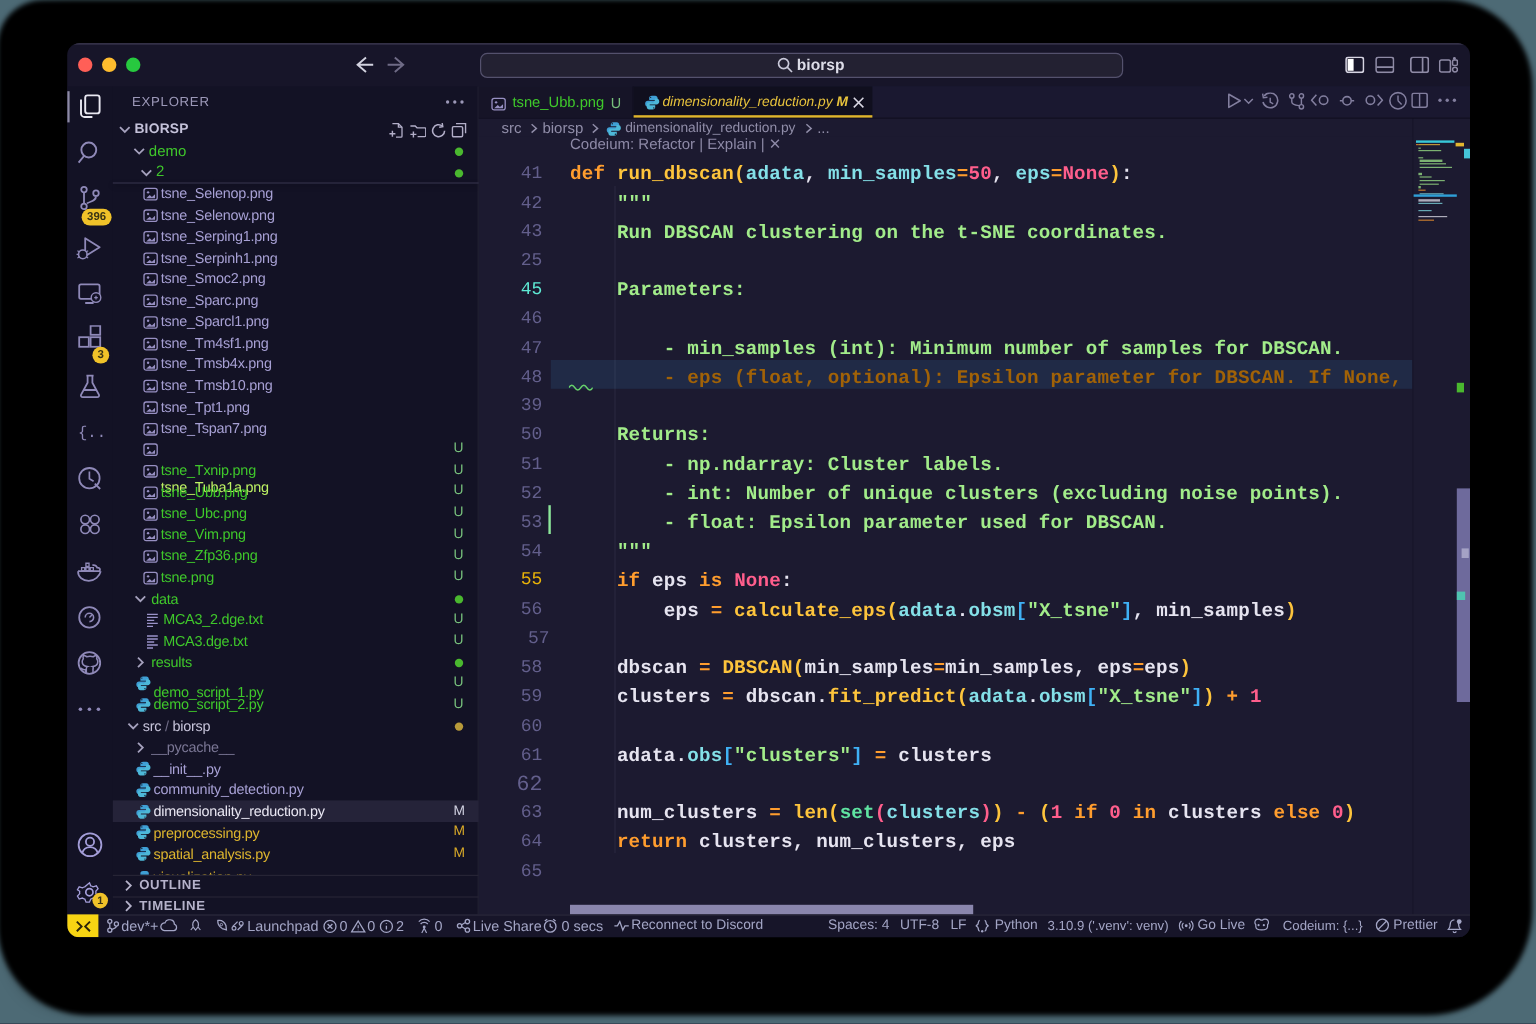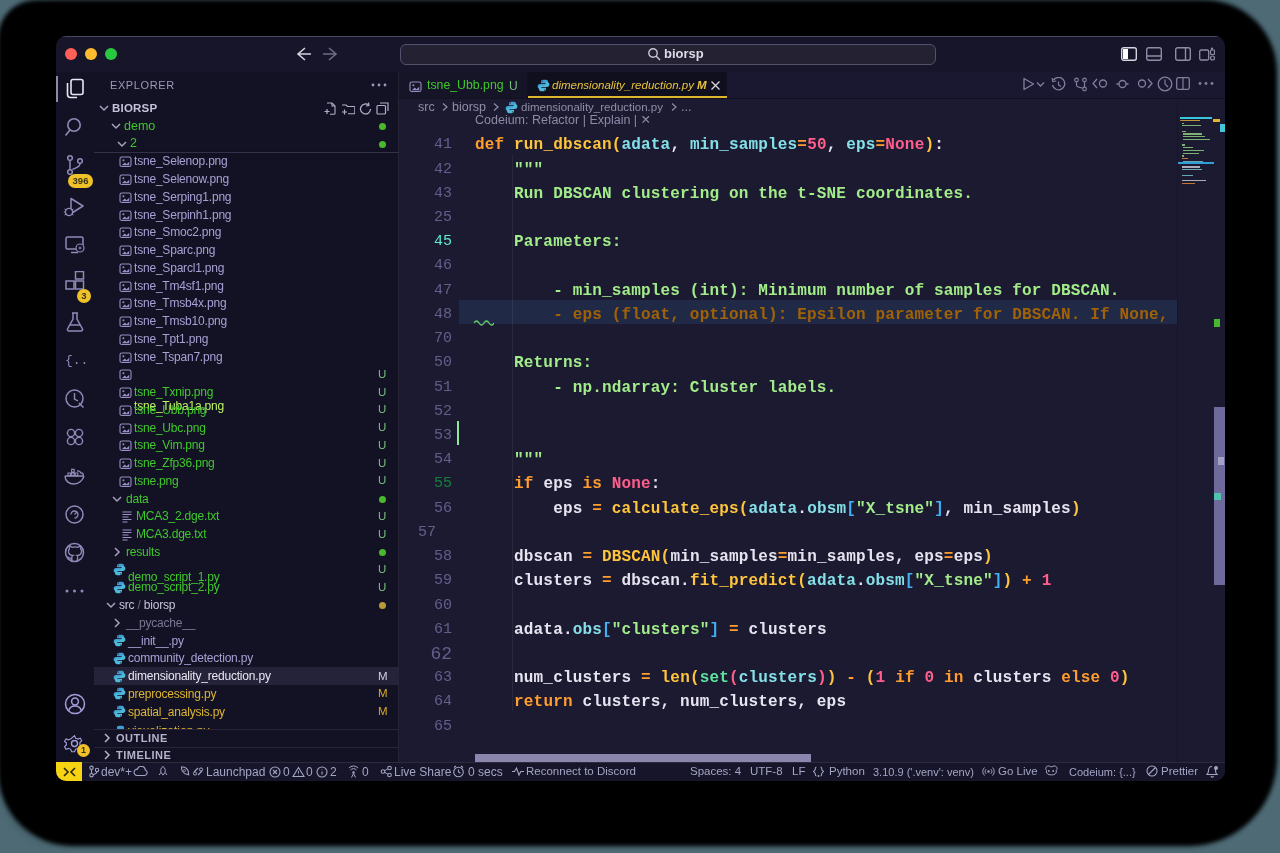--- a/index.html
+++ b/index.html
@@ -483,34 +483,36 @@
 <div style="position:absolute;left:343px;top:145.83px;width:53px;height:24.22px;line-height:24.22px;text-align:right;font-family:Liberation Mono, monospace;font-size:15px;color:#635f8c;">43</div>
 <div style="position:absolute;left:419px;top:145.83px;height:24.22px;line-height:24.22px;font-family:Liberation Mono, monospace;font-size:16px;font-weight:bold;letter-spacing:0.165px;white-space:pre;"><span style="color:#a2ec8a">    Run DBSCAN clustering on the t-SNE coordinates.</span></div>
 <div style="position:absolute;left:343px;top:170.05px;width:53px;height:24.22px;line-height:24.22px;text-align:right;font-family:Liberation Mono, monospace;font-size:15px;color:#635f8c;">25</div>
 <div style="position:absolute;left:343px;top:194.27px;width:53px;height:24.22px;line-height:24.22px;text-align:right;font-family:Liberation Mono, monospace;font-size:15px;color:#5eead4;">45</div>
 <div style="position:absolute;left:419px;top:194.27px;height:24.22px;line-height:24.22px;font-family:Liberation Mono, monospace;font-size:16px;font-weight:bold;letter-spacing:0.165px;white-space:pre;"><span style="color:#a2ec8a">    Parameters:</span></div>
 <div style="position:absolute;left:343px;top:218.49px;width:53px;height:24.22px;line-height:24.22px;text-align:right;font-family:Liberation Mono, monospace;font-size:15px;color:#635f8c;">46</div>
 <div style="position:absolute;left:343px;top:242.71px;width:53px;height:24.22px;line-height:24.22px;text-align:right;font-family:Liberation Mono, monospace;font-size:15px;color:#635f8c;">47</div>
 <div style="position:absolute;left:419px;top:242.71px;height:24.22px;line-height:24.22px;font-family:Liberation Mono, monospace;font-size:16px;font-weight:bold;letter-spacing:0.165px;white-space:pre;"><span style="color:#a2ec8a">        - min_samples (int): Minimum number of samples for DBSCAN.</span></div>
 <div style="position:absolute;left:343px;top:266.93px;width:53px;height:24.22px;line-height:24.22px;text-align:right;font-family:Liberation Mono, monospace;font-size:15px;color:#635f8c;">48</div>
 <div style="position:absolute;left:419px;top:266.93px;height:24.22px;line-height:24.22px;font-family:Liberation Mono, monospace;font-size:16px;font-weight:bold;letter-spacing:0.165px;white-space:pre;"><span style="color:#a16207">        - eps (float, optional): Epsilon parameter for DBSCAN. If None,</span></div>
-<div style="position:absolute;left:343px;top:291.15px;width:53px;height:24.22px;line-height:24.22px;text-align:right;font-family:Liberation Mono, monospace;font-size:15px;color:#635f8c;">70</div>
+<div style="position:absolute;left:343px;top:291.15px;width:53px;height:24.22px;line-height:24.22px;text-align:right;font-family:Liberation Mono, monospace;font-size:15px;color:#635f8c;">39</div>
 <div style="position:absolute;left:343px;top:315.37px;width:53px;height:24.22px;line-height:24.22px;text-align:right;font-family:Liberation Mono, monospace;font-size:15px;color:#635f8c;">50</div>
 <div style="position:absolute;left:419px;top:315.37px;height:24.22px;line-height:24.22px;font-family:Liberation Mono, monospace;font-size:16px;font-weight:bold;letter-spacing:0.165px;white-space:pre;"><span style="color:#a2ec8a">    Returns:</span></div>
 <div style="position:absolute;left:343px;top:339.59px;width:53px;height:24.22px;line-height:24.22px;text-align:right;font-family:Liberation Mono, monospace;font-size:15px;color:#635f8c;">51</div>
 <div style="position:absolute;left:419px;top:339.59px;height:24.22px;line-height:24.22px;font-family:Liberation Mono, monospace;font-size:16px;font-weight:bold;letter-spacing:0.165px;white-space:pre;"><span style="color:#a2ec8a">        - np.ndarray: Cluster labels.</span></div>
 <div style="position:absolute;left:343px;top:363.81px;width:53px;height:24.22px;line-height:24.22px;text-align:right;font-family:Liberation Mono, monospace;font-size:15px;color:#635f8c;">52</div>
+<div style="position:absolute;left:419px;top:363.81px;height:24.22px;line-height:24.22px;font-family:Liberation Mono, monospace;font-size:16px;font-weight:bold;letter-spacing:0.165px;white-space:pre;"><span style="color:#a2ec8a">        - int: Number of unique clusters (excluding noise points).</span></div>
 <div style="position:absolute;left:343px;top:388.03px;width:53px;height:24.22px;line-height:24.22px;text-align:right;font-family:Liberation Mono, monospace;font-size:15px;color:#635f8c;">53</div>
+<div style="position:absolute;left:419px;top:388.03px;height:24.22px;line-height:24.22px;font-family:Liberation Mono, monospace;font-size:16px;font-weight:bold;letter-spacing:0.165px;white-space:pre;"><span style="color:#a2ec8a">        - float: Epsilon parameter used for DBSCAN.</span></div>
 <div style="position:absolute;left:343px;top:412.25px;width:53px;height:24.22px;line-height:24.22px;text-align:right;font-family:Liberation Mono, monospace;font-size:15px;color:#635f8c;">54</div>
 <div style="position:absolute;left:419px;top:412.25px;height:24.22px;line-height:24.22px;font-family:Liberation Mono, monospace;font-size:16px;font-weight:bold;letter-spacing:0.165px;white-space:pre;"><span style="color:#a2ec8a">    """</span></div>
-<div style="position:absolute;left:343px;top:436.47px;width:53px;height:24.22px;line-height:24.22px;text-align:right;font-family:Liberation Mono, monospace;font-size:15px;color:#15803d;">55</div>
+<div style="position:absolute;left:343px;top:436.47px;width:53px;height:24.22px;line-height:24.22px;text-align:right;font-family:Liberation Mono, monospace;font-size:15px;color:#eab308;">55</div>
 <div style="position:absolute;left:419px;top:436.47px;height:24.22px;line-height:24.22px;font-family:Liberation Mono, monospace;font-size:16px;font-weight:bold;letter-spacing:0.165px;white-space:pre;"><span style="color:#e6e4f0">    </span><span style="color:#ff9d2e">if </span><span style="color:#e6e4f0">eps </span><span style="color:#ff9d2e">is </span><span style="color:#ff5e8c">None</span><span style="color:#e6e4f0">:</span></div>
 <div style="position:absolute;left:343px;top:460.69px;width:53px;height:24.22px;line-height:24.22px;text-align:right;font-family:Liberation Mono, monospace;font-size:15px;color:#635f8c;">56</div>
 <div style="position:absolute;left:419px;top:460.69px;height:24.22px;line-height:24.22px;font-family:Liberation Mono, monospace;font-size:16px;font-weight:bold;letter-spacing:0.165px;white-space:pre;"><span style="color:#e6e4f0">        eps </span><span style="color:#ff9d2e">= </span><span style="color:#fdc43c">calculate_eps</span><span style="color:#fdc43c">(</span><span style="color:#84e0e8">adata</span><span style="color:#e6e4f0">.</span><span style="color:#84e0e8">obsm</span><span style="color:#3fb1f5">[</span><span style="color:#a2ec8a">"X_tsne"</span><span style="color:#3fb1f5">]</span><span style="color:#e6e4f0">, min_samples</span><span style="color:#fdc43c">)</span></div>
-<div style="position:absolute;left:327px;top:484.91px;width:53px;height:24.22px;line-height:24.22px;text-align:right;font-family:Liberation Mono, monospace;font-size:15px;color:#635f8c;">57</div>
+<div style="position:absolute;left:349px;top:484.91px;width:53px;height:24.22px;line-height:24.22px;text-align:right;font-family:Liberation Mono, monospace;font-size:15px;color:#635f8c;">57</div>
 <div style="position:absolute;left:343px;top:509.13px;width:53px;height:24.22px;line-height:24.22px;text-align:right;font-family:Liberation Mono, monospace;font-size:15px;color:#635f8c;">58</div>
 <div style="position:absolute;left:419px;top:509.13px;height:24.22px;line-height:24.22px;font-family:Liberation Mono, monospace;font-size:16px;font-weight:bold;letter-spacing:0.165px;white-space:pre;"><span style="color:#e6e4f0">    dbscan </span><span style="color:#ff9d2e">= </span><span style="color:#fdc43c">DBSCAN</span><span style="color:#fdc43c">(</span><span style="color:#e6e4f0">min_samples</span><span style="color:#ff9d2e">=</span><span style="color:#e6e4f0">min_samples, eps</span><span style="color:#ff9d2e">=</span><span style="color:#e6e4f0">eps</span><span style="color:#fdc43c">)</span></div>
 <div style="position:absolute;left:343px;top:533.35px;width:53px;height:24.22px;line-height:24.22px;text-align:right;font-family:Liberation Mono, monospace;font-size:15px;color:#635f8c;">59</div>
 <div style="position:absolute;left:419px;top:533.35px;height:24.22px;line-height:24.22px;font-family:Liberation Mono, monospace;font-size:16px;font-weight:bold;letter-spacing:0.165px;white-space:pre;"><span style="color:#e6e4f0">    clusters </span><span style="color:#ff9d2e">= </span><span style="color:#e6e4f0">dbscan.</span><span style="color:#fdc43c">fit_predict</span><span style="color:#fdc43c">(</span><span style="color:#84e0e8">adata</span><span style="color:#e6e4f0">.</span><span style="color:#84e0e8">obsm</span><span style="color:#3fb1f5">[</span><span style="color:#a2ec8a">"X_tsne"</span><span style="color:#3fb1f5">]</span><span style="color:#fdc43c">)</span><span style="color:#e6e4f0"> </span><span style="color:#ff9d2e">+ </span><span style="color:#ff5e8c">1</span></div>
 <div style="position:absolute;left:343px;top:557.57px;width:53px;height:24.22px;line-height:24.22px;text-align:right;font-family:Liberation Mono, monospace;font-size:15px;color:#635f8c;">60</div>
 <div style="position:absolute;left:343px;top:581.79px;width:53px;height:24.22px;line-height:24.22px;text-align:right;font-family:Liberation Mono, monospace;font-size:15px;color:#635f8c;">61</div>
 <div style="position:absolute;left:419px;top:581.79px;height:24.22px;line-height:24.22px;font-family:Liberation Mono, monospace;font-size:16px;font-weight:bold;letter-spacing:0.165px;white-space:pre;"><span style="color:#e6e4f0">    adata.</span><span style="color:#84e0e8">obs</span><span style="color:#3fb1f5">[</span><span style="color:#a2ec8a">"clusters"</span><span style="color:#3fb1f5">]</span><span style="color:#e6e4f0"> </span><span style="color:#ff9d2e">= </span><span style="color:#e6e4f0">clusters</span></div>
 <div style="position:absolute;left:343px;top:606.01px;width:53px;height:24.22px;line-height:24.22px;text-align:right;font-family:Liberation Mono, monospace;font-size:18px;color:#635f8c;">62</div>
 <div style="position:absolute;left:343px;top:630.23px;width:53px;height:24.22px;line-height:24.22px;text-align:right;font-family:Liberation Mono, monospace;font-size:15px;color:#635f8c;">63</div>
 <div style="position:absolute;left:419px;top:630.23px;height:24.22px;line-height:24.22px;font-family:Liberation Mono, monospace;font-size:16px;font-weight:bold;letter-spacing:0.165px;white-space:pre;"><span style="color:#e6e4f0">    num_clusters </span><span style="color:#ff9d2e">= </span><span style="color:#fdc43c">len</span><span style="color:#fdc43c">(</span><span style="color:#5fe3a1">set</span><span style="color:#ff5e8c">(</span><span style="color:#84e0e8">clusters</span><span style="color:#ff5e8c">)</span><span style="color:#fdc43c">)</span><span style="color:#e6e4f0"> </span><span style="color:#ff9d2e">- </span><span style="color:#fdc43c">(</span><span style="color:#ff5e8c">1 </span><span style="color:#ff9d2e">if </span><span style="color:#ff5e8c">0 </span><span style="color:#ff9d2e">in </span><span style="color:#e6e4f0">clusters </span><span style="color:#ff9d2e">else </span><span style="color:#ff5e8c">0</span><span style="color:#fdc43c">)</span></div>

